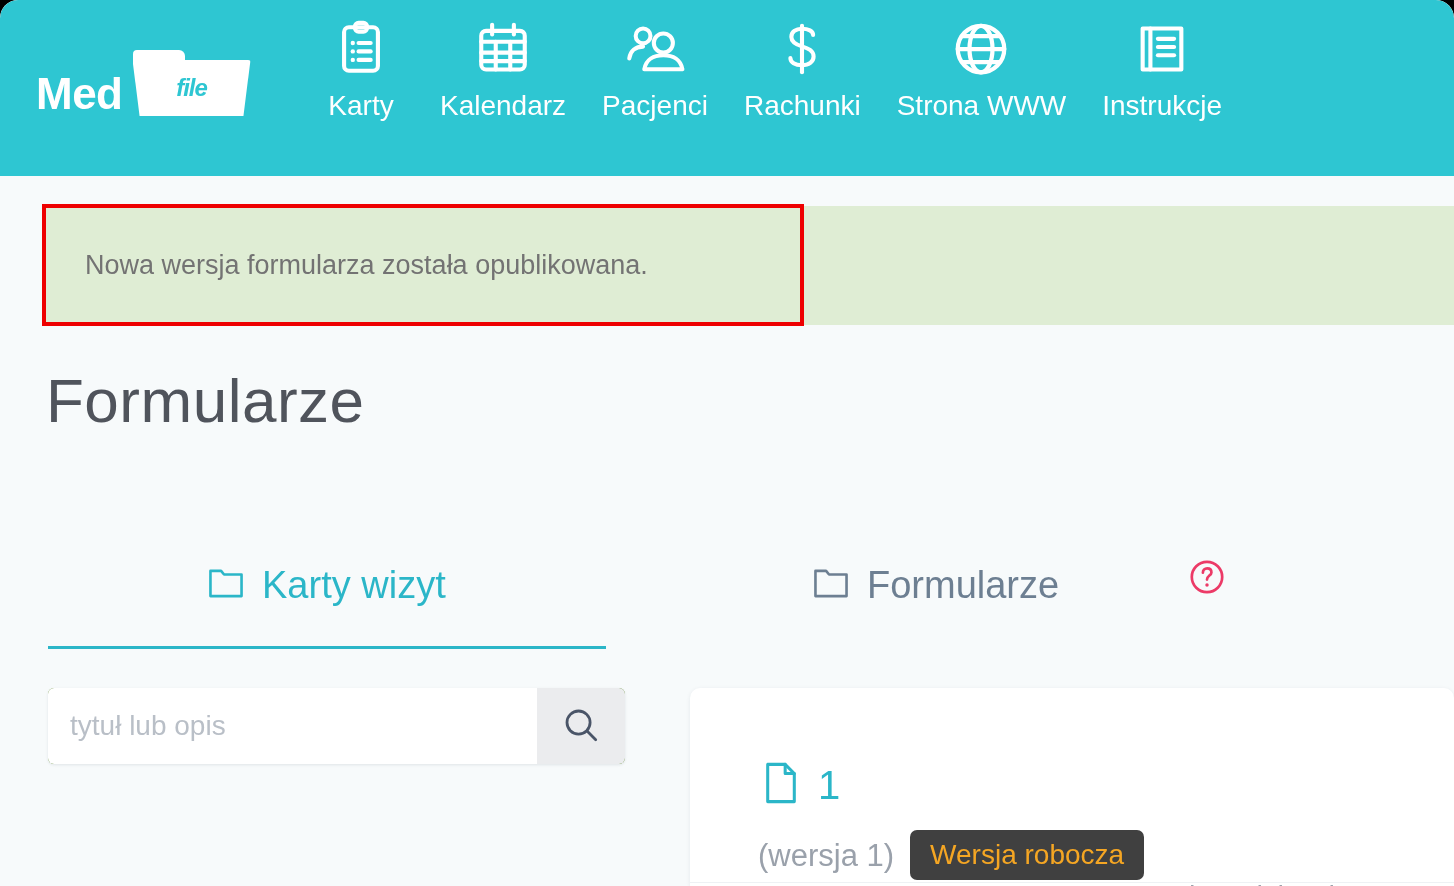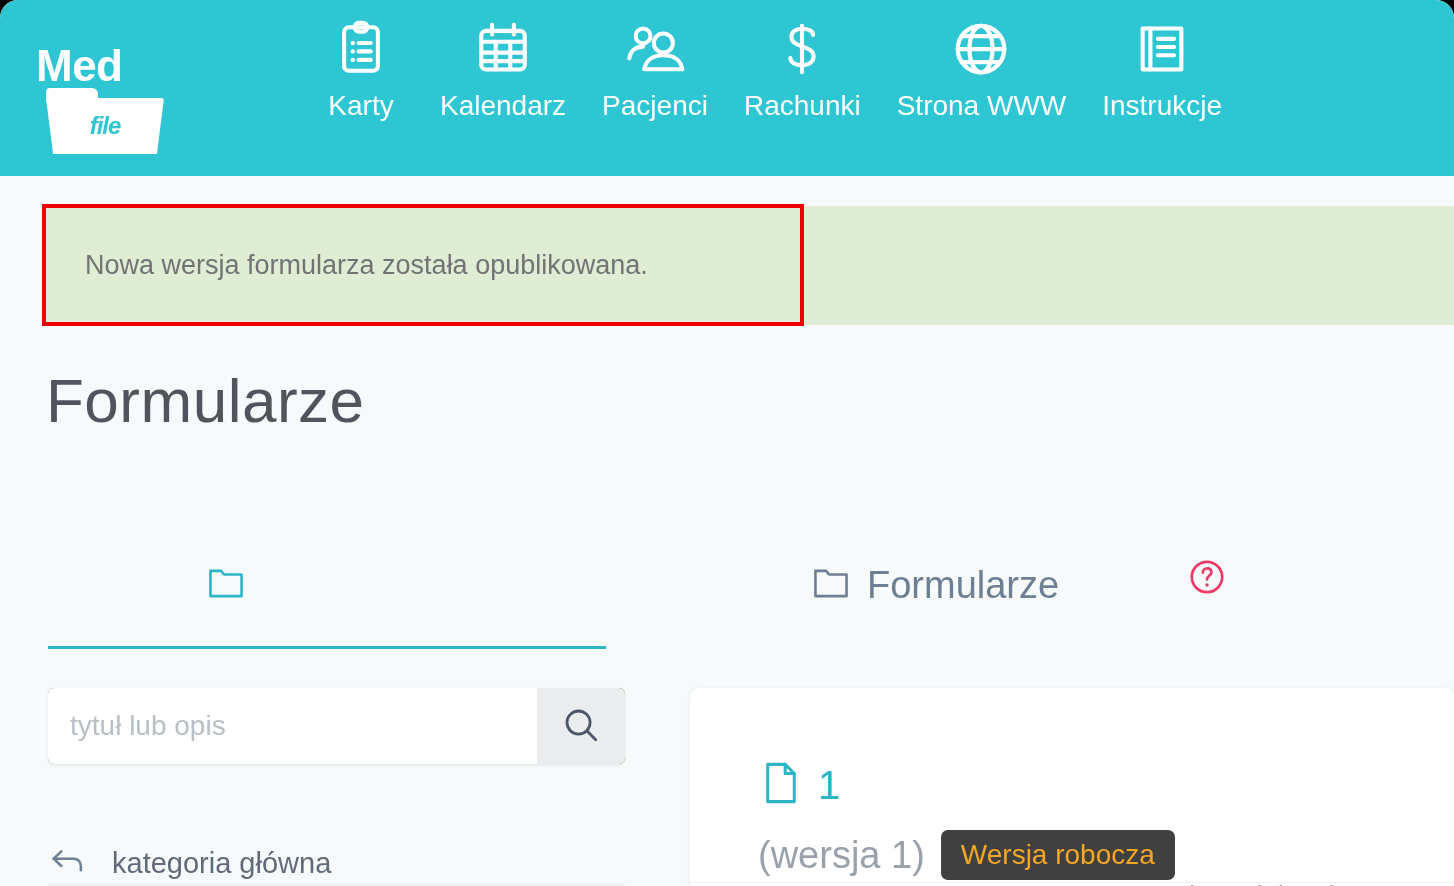--- a/index.html
+++ b/index.html
@@ -34,23 +34,22 @@
     border-radius: 18px 18px 0 0;
     display: flex;
     align-items: flex-start;
     overflow: hidden;
   }
   .logo {
     position: absolute;
     left: 36px;
     top: 44px;
     display: flex;
-    align-items: flex-start;
+    align-items: flex-end;
     height: 72px;
-    flex-direction: column;
   }
   .logo-med {
     color: #ffffff;
     font-size: 44px;
     font-weight: bold;
     letter-spacing: -0.5px;
     line-height: 1;
   }
   .logo-folder {
     position: relative;
@@ -288,21 +287,21 @@
   }
   .card-meta-row {
     position: absolute;
     left: 68px;
     top: 142px;
     display: flex;
     align-items: center;
     gap: 16px;
   }
   .card-version {
-    font-size: 38px;
+    font-size: 31px;
     color: #9aa1ab;
     line-height: 1;
   }
   .badge {
     background: #404040;
     color: #f5a623;
     font-size: 28px;
     padding: 11px 20px;
     border-radius: 7px;
     line-height: 1;
@@ -436,20 +435,21 @@
   <div class="page-title">Formularze</div>
 
   <div class="tabs">
 
     <div class="tab-item tab-active tab-karty">
       <span>
         <svg width="40" height="36" viewBox="0 0 24 22" fill="none" stroke="#2bb6c8" stroke-width="1.6" stroke-linecap="round" stroke-linejoin="round">
           <path d="M2.5 19 V3.6 H9 L10.8 5.8 H21.5 V19 Z"></path>
         </svg>
       </span>
+      <span class="tab-label">Karty wizyt</span>
     </div>
 
     <div class="tab-item tab-inactive tab-form">
       <span>
         <svg width="40" height="36" viewBox="0 0 24 22" fill="none" stroke="#6d7f92" stroke-width="1.6" stroke-linecap="round" stroke-linejoin="round">
           <path d="M2.5 19 V3.6 H9 L10.8 5.8 H21.5 V19 Z"></path>
         </svg>
       </span>
       <span class="tab-label">Formularze</span>
     </div>
@@ -470,30 +470,20 @@
     <button class="search-btn">
       <span>
         <svg width="42" height="42" viewBox="0 0 24 24" fill="none" stroke="#4a5568" stroke-width="1.6" stroke-linecap="round">
           <circle cx="10.6" cy="10.6" r="6.6"></circle>
           <line x1="15.6" y1="15.6" x2="20.4" y2="20.4"></line>
         </svg>
       </span>
     </button>
   </div>
 
-  <div class="category-row">
-    <span>
-      <svg width="40" height="30" viewBox="0 0 24 18" fill="none" stroke="#6d7f92" stroke-width="1.5" stroke-linecap="round" stroke-linejoin="round">
-        <path d="M8 3.2 L3.4 7.6 L8 12"></path>
-        <path d="M3.4 7.6 H15.5 A4.2 4.2 0 0 1 19.7 11.8 V14.6"></path>
-      </svg>
-    </span>
-    <span class="category-label">kategoria główna</span>
-    <span class="category-divider"></span>
-  </div>
 
   <div class="card">
     <div class="card-title-row">
       <span>
         <svg width="38" height="46" viewBox="0 0 20 24" fill="none" stroke="#2bb6c8" stroke-width="1.6" stroke-linecap="round" stroke-linejoin="round">
           <path d="M3 2.2 H12.2 L17 7 V21.8 H3 Z"></path>
           <path d="M12.2 2.2 V7 H17"></path>
         </svg>
       </span>
       <span class="card-title">1</span>

